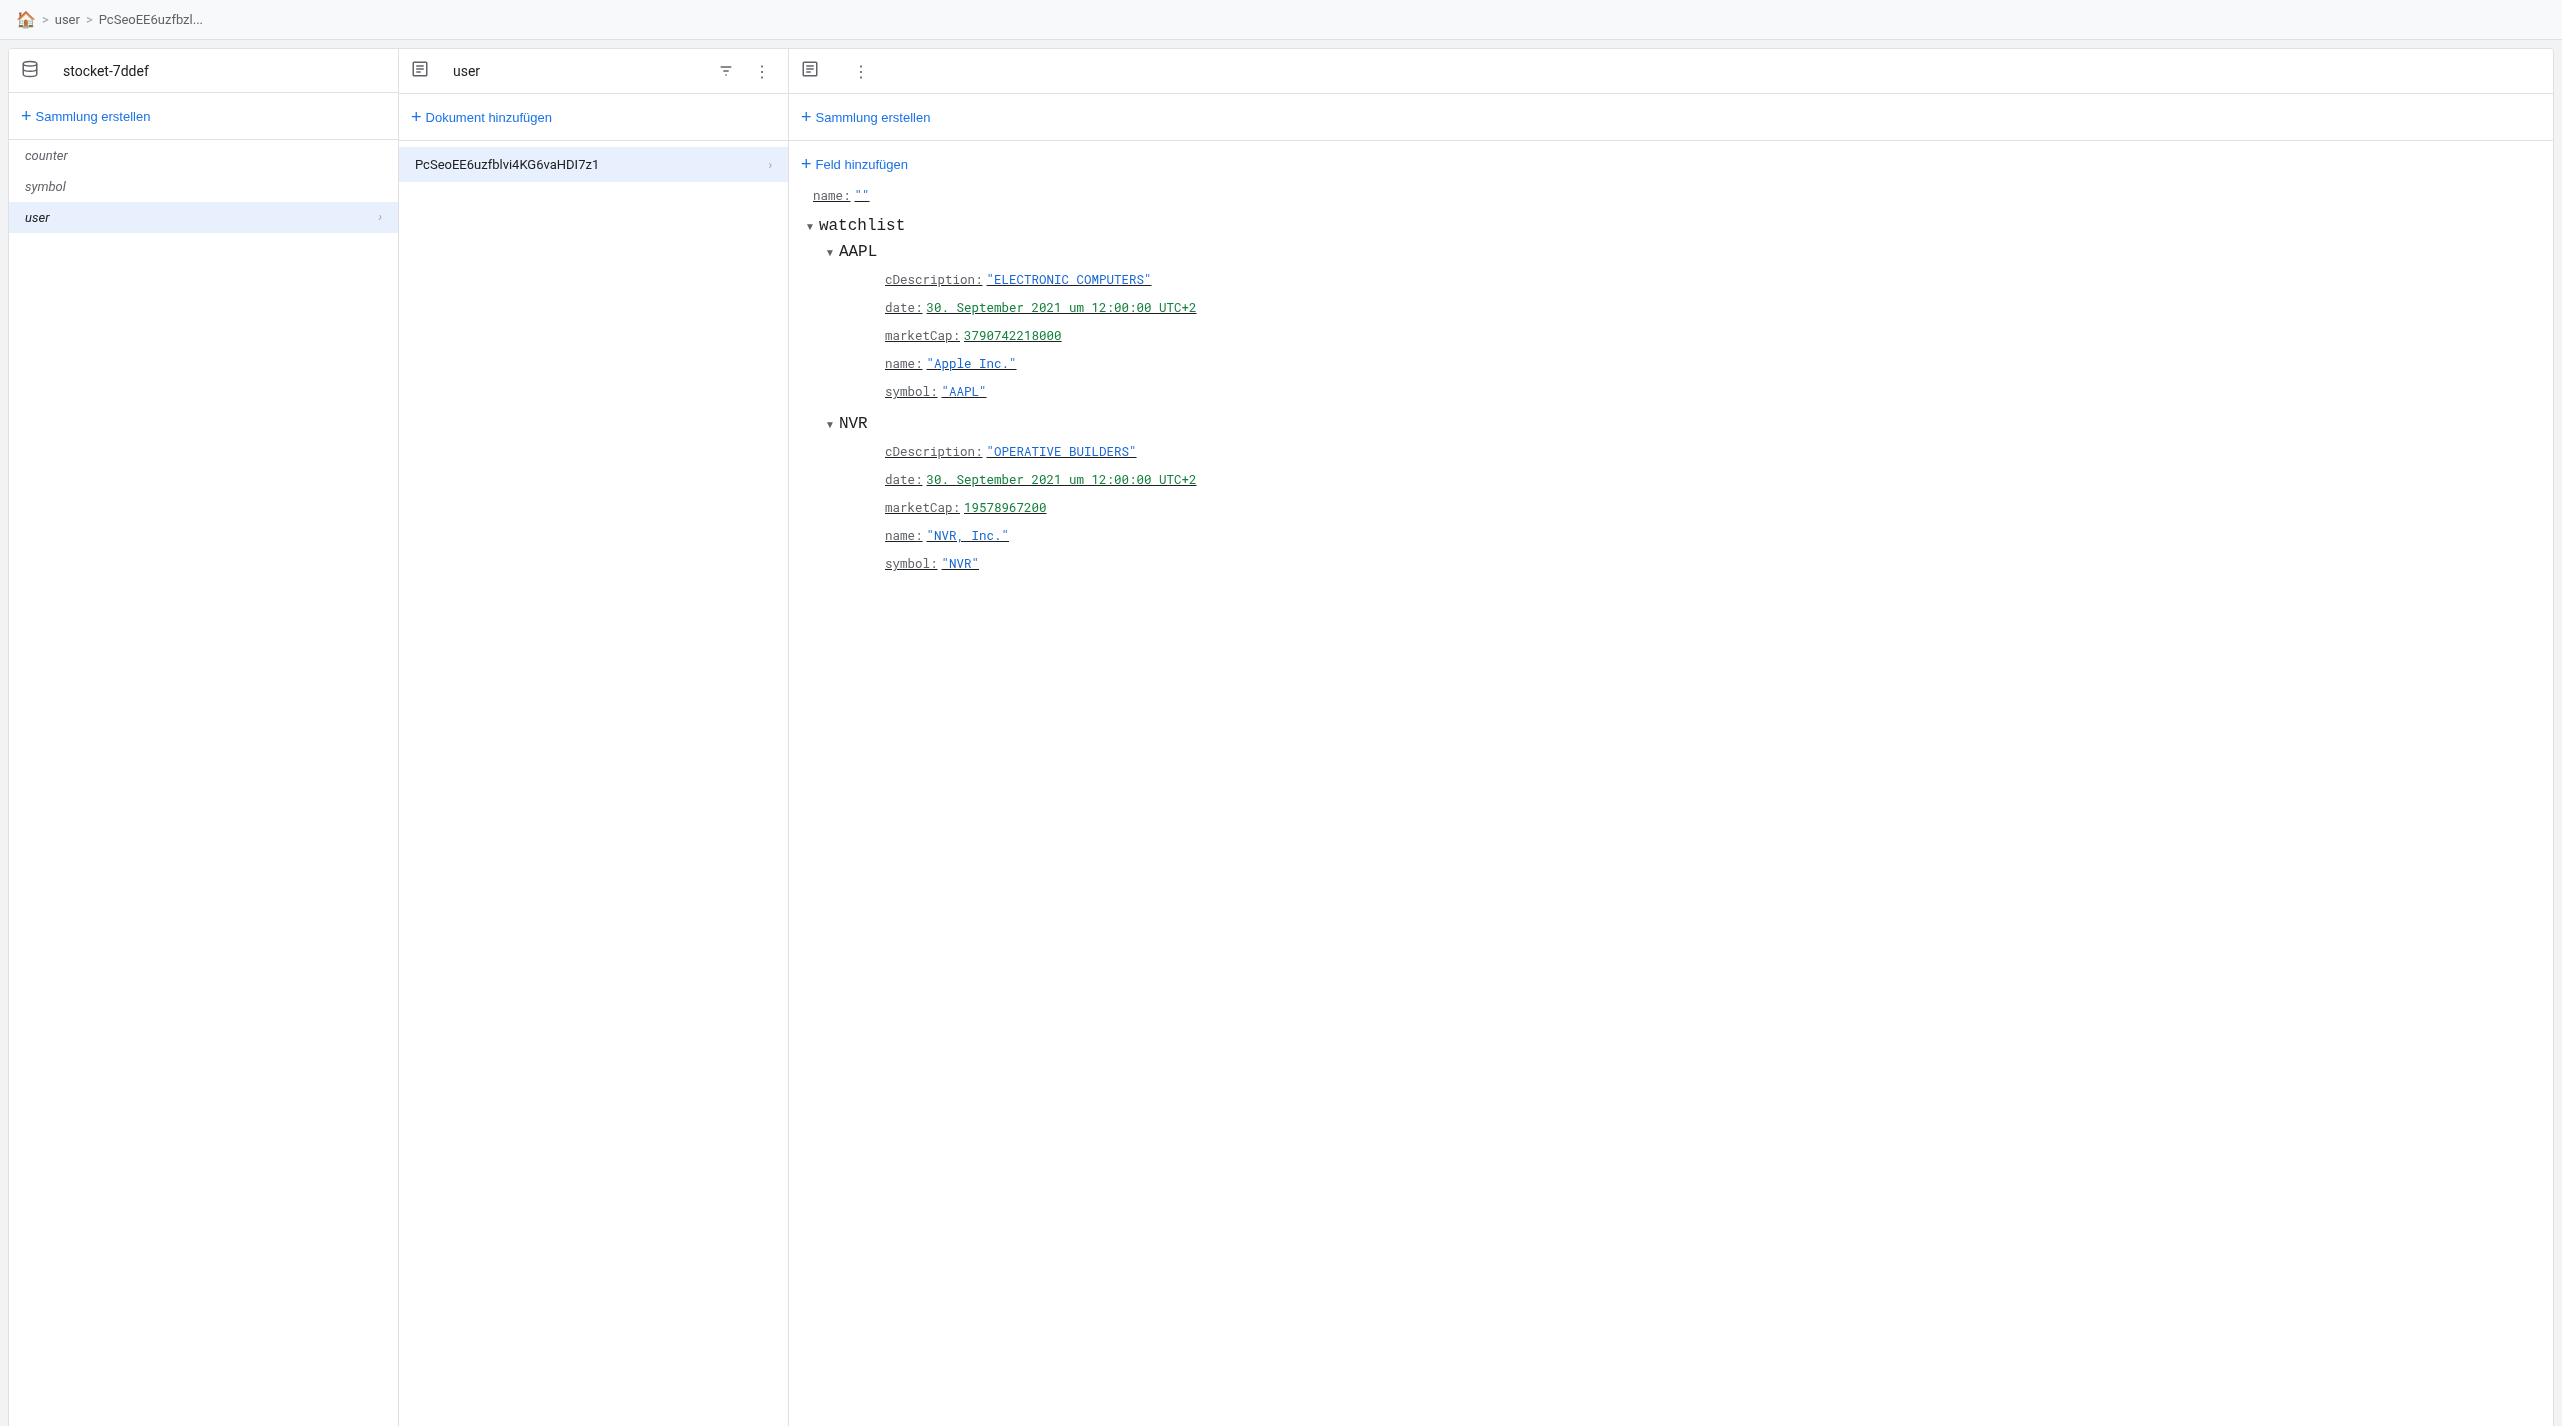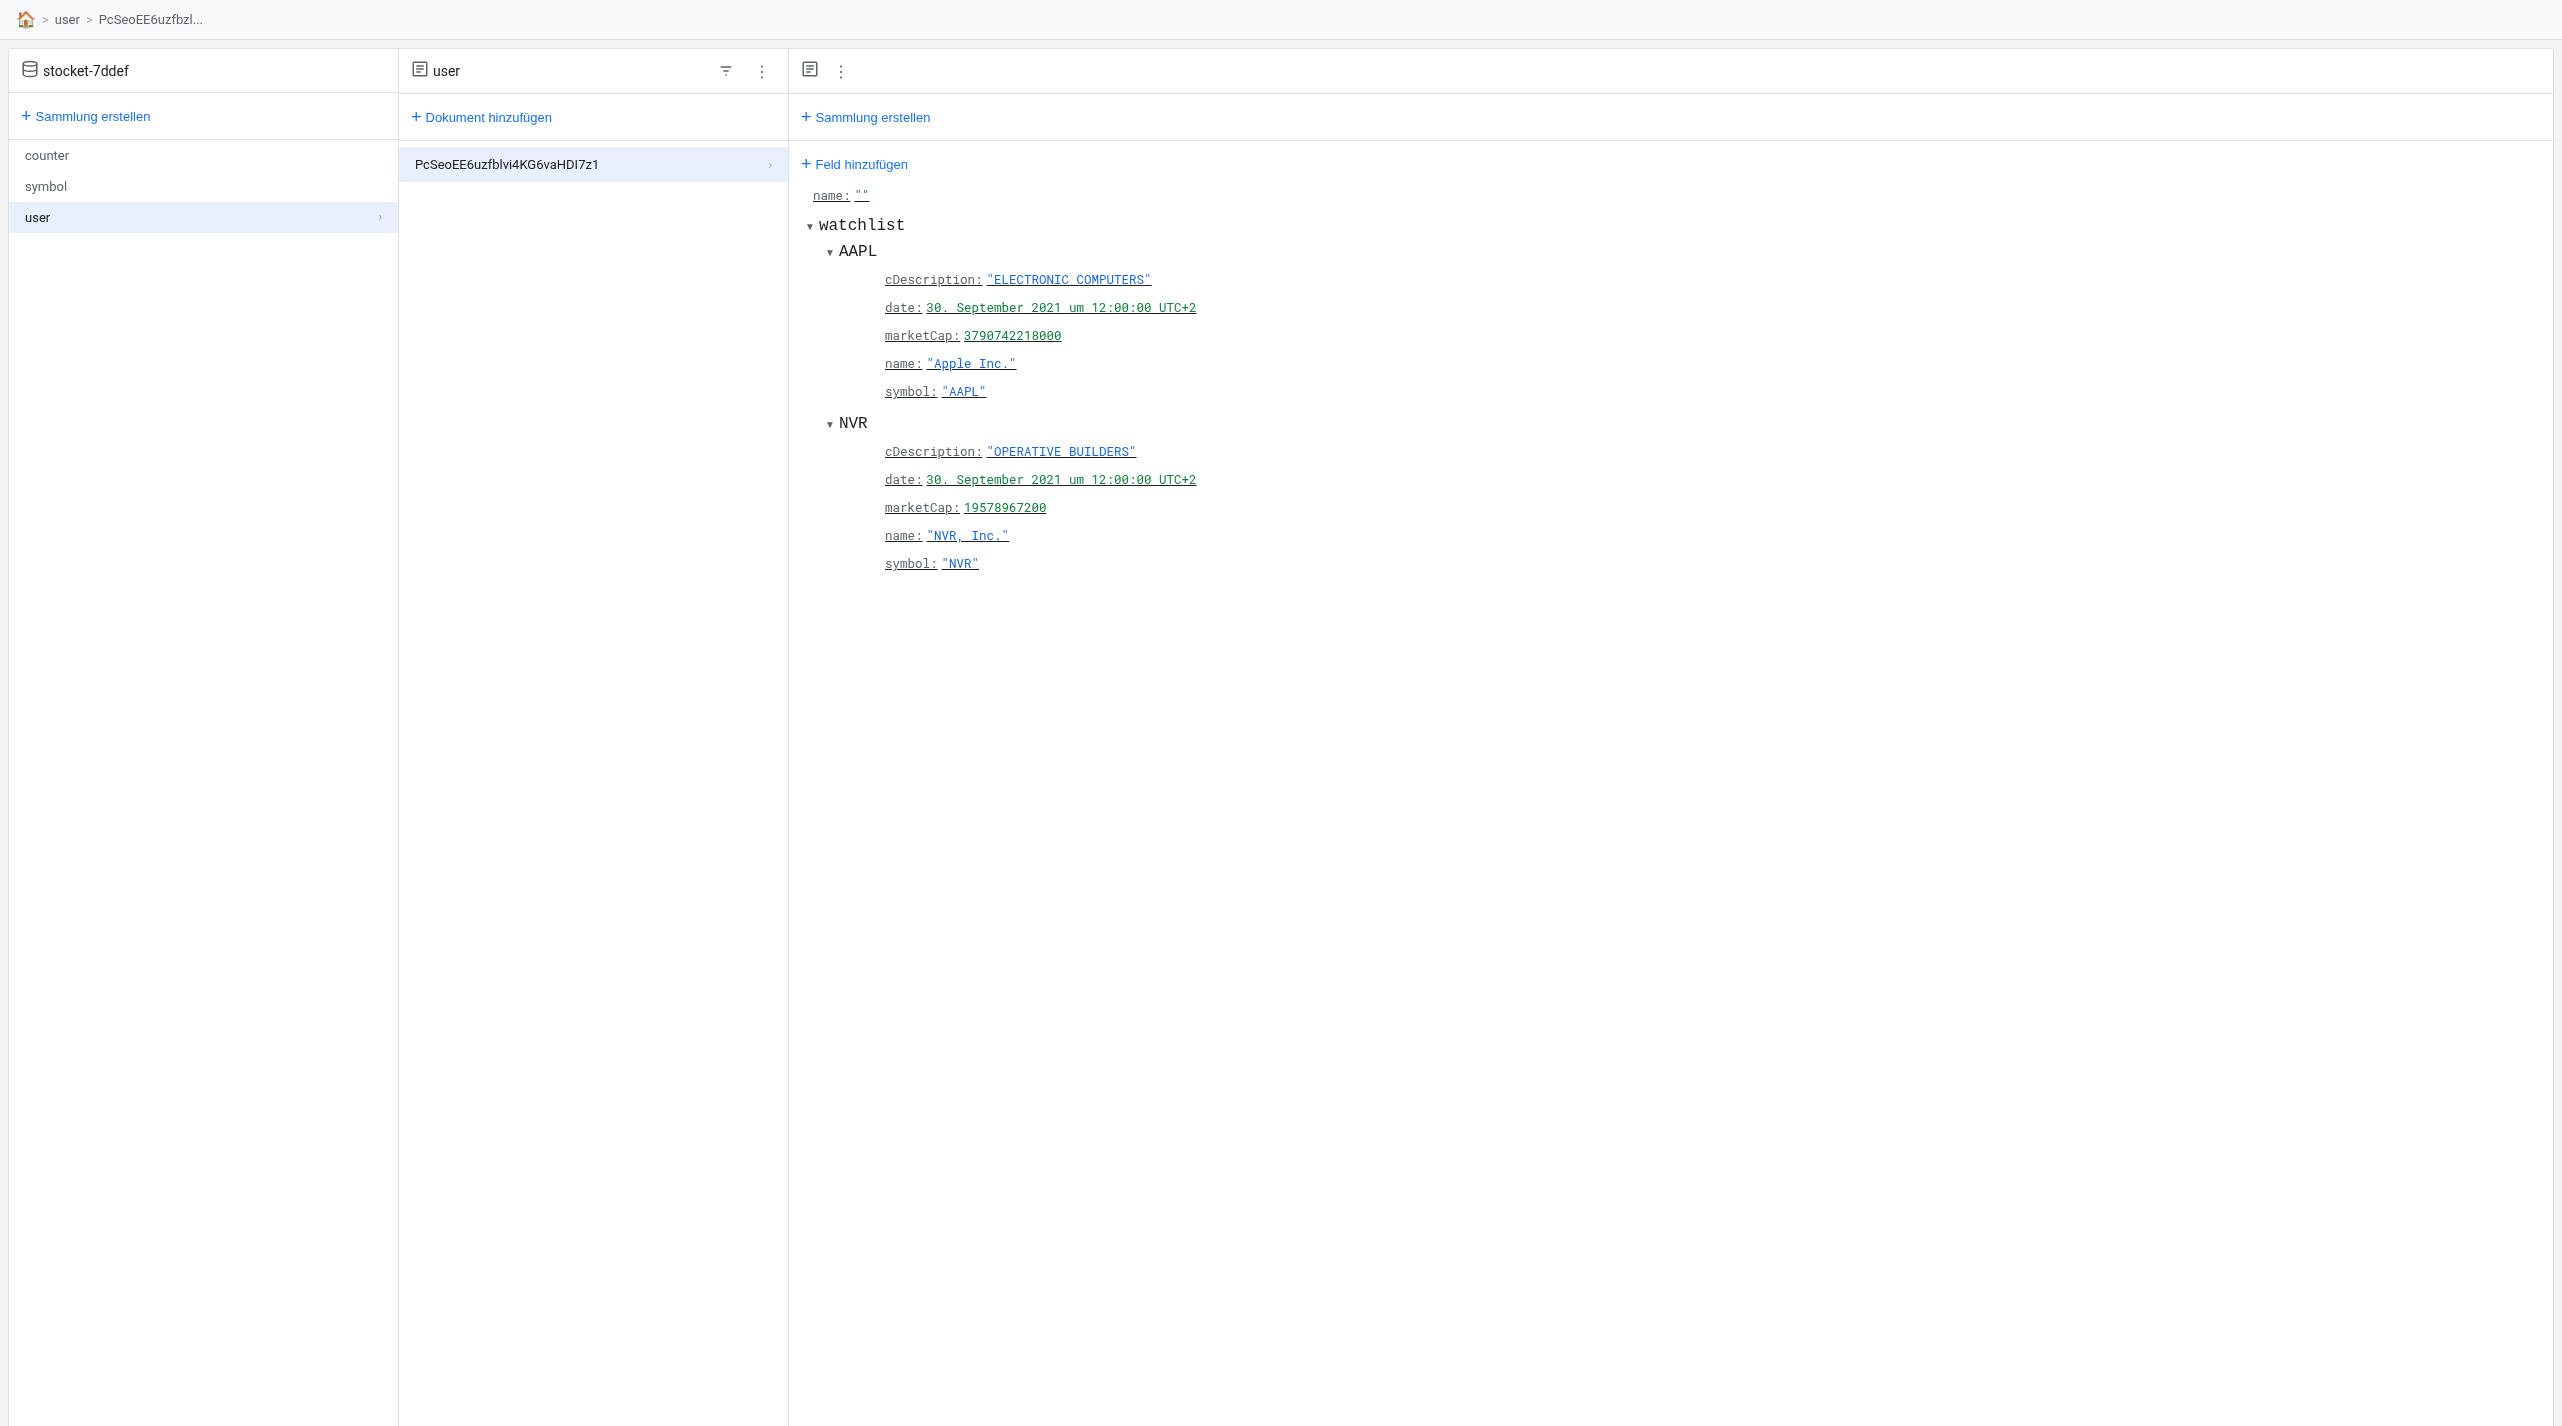--- a/index.html
+++ b/index.html
@@ -57,21 +57,21 @@
     .panel-right { flex: 1; min-width: 0; }
 
     
     .panel-header {
       display: flex;
       align-items: center;
       padding: 8px 12px;
       border-bottom: 1px solid #e0e0e0;
       background: #fff;
       min-height: 44px;
-      gap: 4px;
+      gap: 24px;
     }
     .panel-header-title {
       font-size: 14px;
       color: #202124;
       font-weight: 400;
       flex: 1;
     }
     .panel-header-icons {
       display: flex;
       gap: 8px;
@@ -120,20 +120,21 @@
     }
     .collection-item {
       display: flex;
       align-items: flex-start;
       padding: 8px 16px;
       cursor: pointer;
       font-size: 13px;
       color: #5f6368;
       border-radius: 0;
       justify-content: space-between;
+      font-style: italic;
     }
     .collection-item.active {
       background: #e8f0fe;
       color: #202124;
     }
     .collection-item .chevron {
       color: #9aa0a6;
       font-size: 12px;
     }
 

